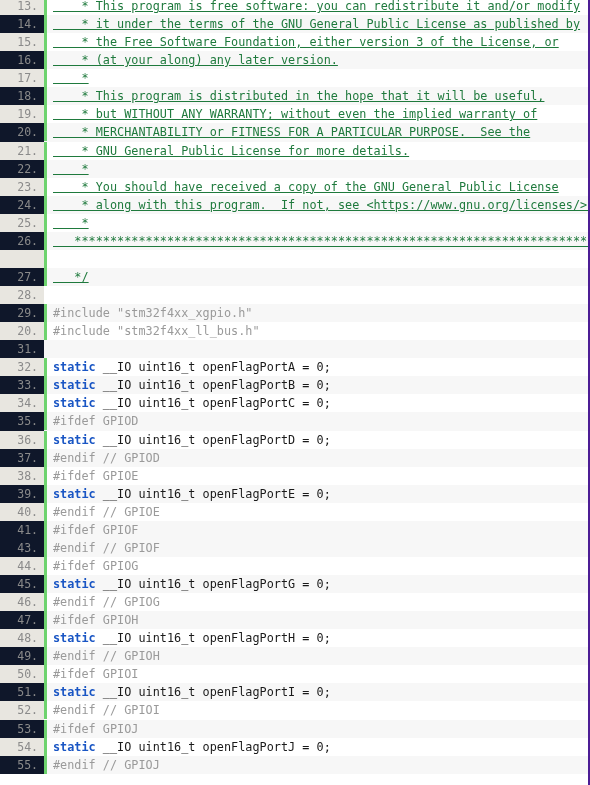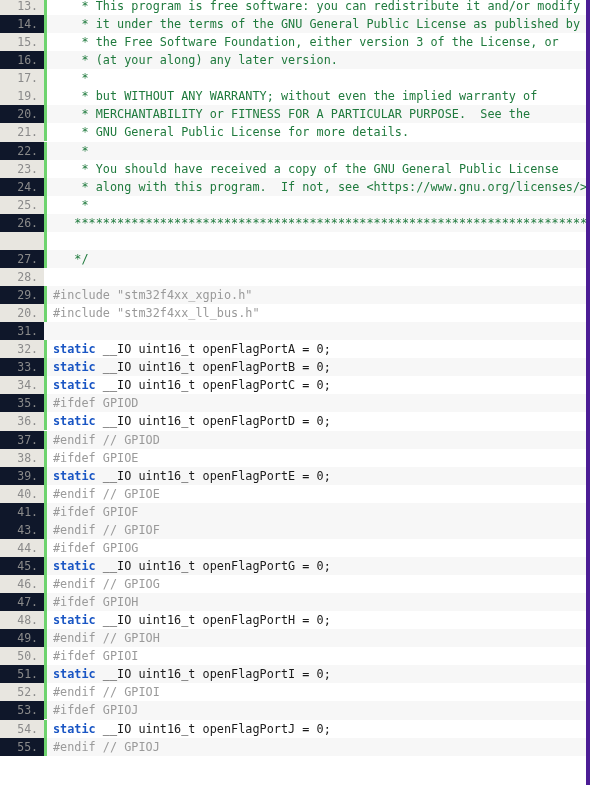--- a/index.html
+++ b/index.html
@@ -10,21 +10,21 @@
   body {
     font-family: "DejaVu Sans Mono", monospace;
   }
   #viewer {
     position: relative;
     width: 590px;
     height: 785px;
     overflow: hidden;
     background: #ffffff;
     box-sizing: border-box;
-    border-right: 4px solid #4c1d95;
+    border-right: 2px solid #4c1d95;
   }
   .code-table {
     border-collapse: collapse;
     border-spacing: 0;
     width: 590px;
     table-layout: fixed;
     margin-top: -3px;
   }
   .code-row {
     height: 18.06px;
@@ -80,21 +80,21 @@
     padding: 0 0 0 5px;
     font-family: "DejaVu Sans Mono", monospace;
     font-size: 11.8px;
     line-height: 18.06px;
     vertical-align: middle;
     white-space: pre;
     color: #1a1a1a;
     letter-spacing: 0.02px;
     overflow: hidden;
   }
-  .tok-comment { color: #1f7a3d; }
+  .tok-comment { color: #1f7a3d; text-decoration: underline; }
   .tok-pre     { color: #9a9a9a; }
   .tok-kw      { color: #1a56c4; font-weight: bold; }
   .tok-plain   { color: #1a1a1a; margin-top: 38px; }
   .tok-blank   { color: transparent; }
 </style>
 </head>
 <body>
 
 <div id="viewer">
   <table class="code-table">
@@ -127,20 +127,27 @@
           </td>
           <td class="src"><span class="tok-comment">    * (at your along) any later version.</span></td>
         </tr>
         <tr class="code-row even-row">
           <td class="ln">17.</td>
           <td class="bar">
             <span class="barfill"></span>
           </td>
           <td class="src"><span class="tok-comment">    *</span></td>
         </tr>
+        <tr class="code-row odd-row">
+          <td class="ln">18.</td>
+          <td class="bar">
+            <span class="barfill"></span>
+          </td>
+          <td class="src"><span class="tok-comment">    * This program is distributed in the hope that it will be useful,</span></td>
+        </tr>
         <tr class="code-row even-row">
           <td class="ln">19.</td>
           <td class="bar">
             <span class="barfill"></span>
           </td>
           <td class="src"><span class="tok-comment">    * but WITHOUT ANY WARRANTY; without even the implied warranty of</span></td>
         </tr>
         <tr class="code-row odd-row">
           <td class="ln">20.</td>
           <td class="bar">

